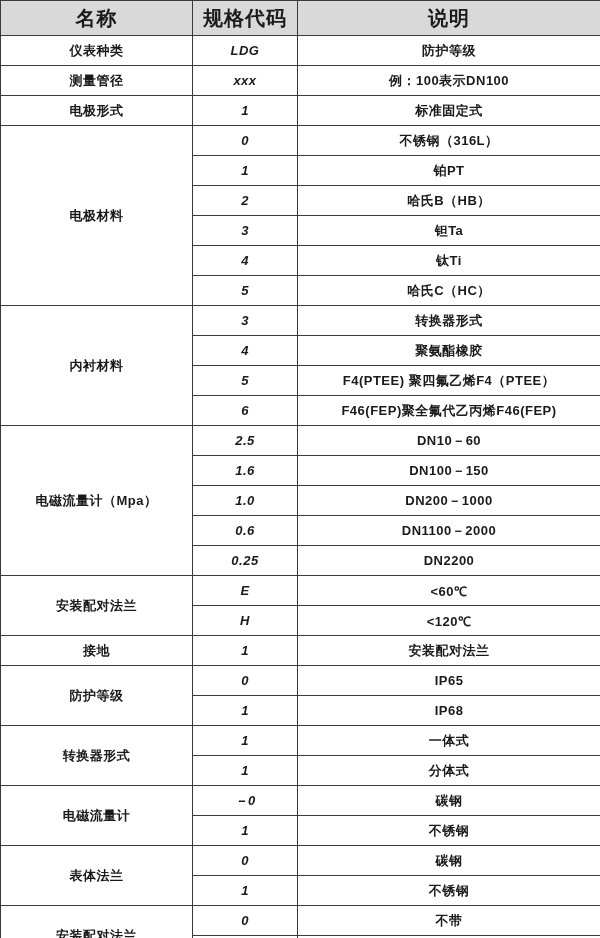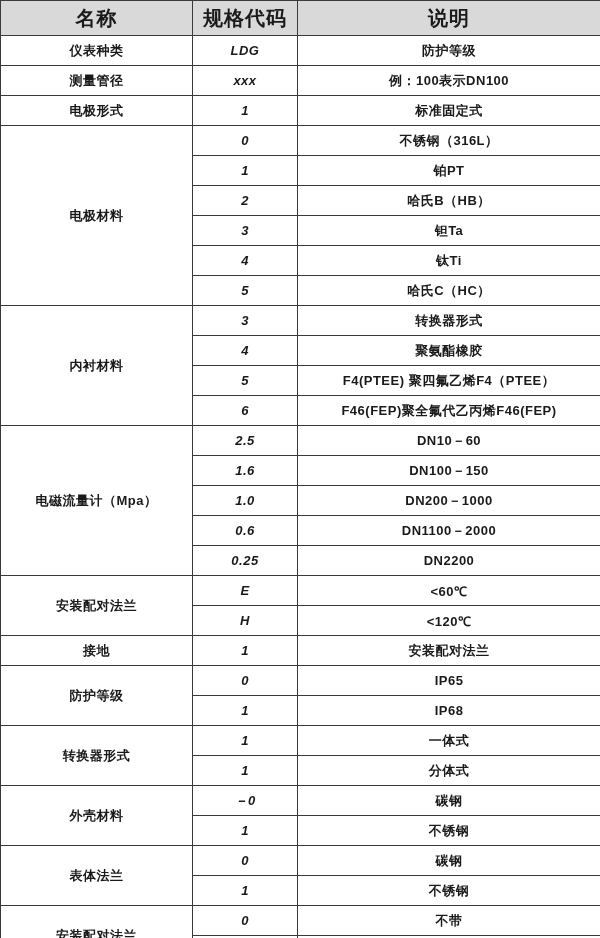--- a/index.html
+++ b/index.html
@@ -178,21 +178,21 @@
       <tr>
         <td class="name-cell" rowspan="2">转换器形式</td>
         <td class="code-cell">1</td>
         <td class="desc-cell">一体式</td>
       </tr>
       <tr>
         <td class="code-cell">1</td>
         <td class="desc-cell">分体式</td>
       </tr>
       <tr>
-        <td class="name-cell" rowspan="2">外壳材料</td>
+        <td class="name-cell" rowspan="2">电磁流量计</td>
         <td class="code-cell">－0</td>
         <td class="desc-cell">碳钢</td>
       </tr>
       <tr>
         <td class="code-cell">1</td>
         <td class="desc-cell">不锈钢</td>
       </tr>
       <tr>
         <td class="name-cell" rowspan="2">表体法兰</td>
         <td class="code-cell">0</td>

